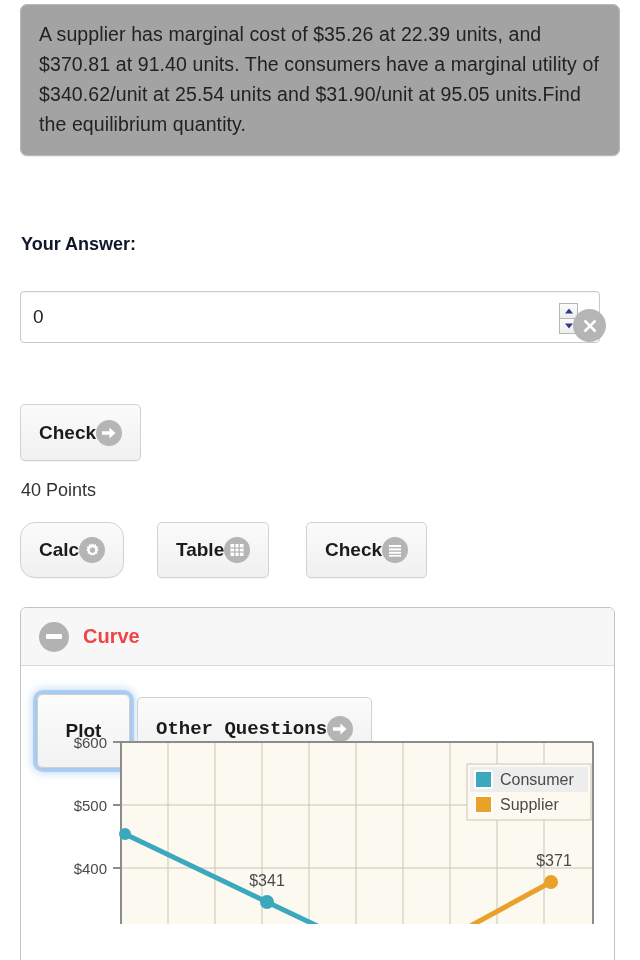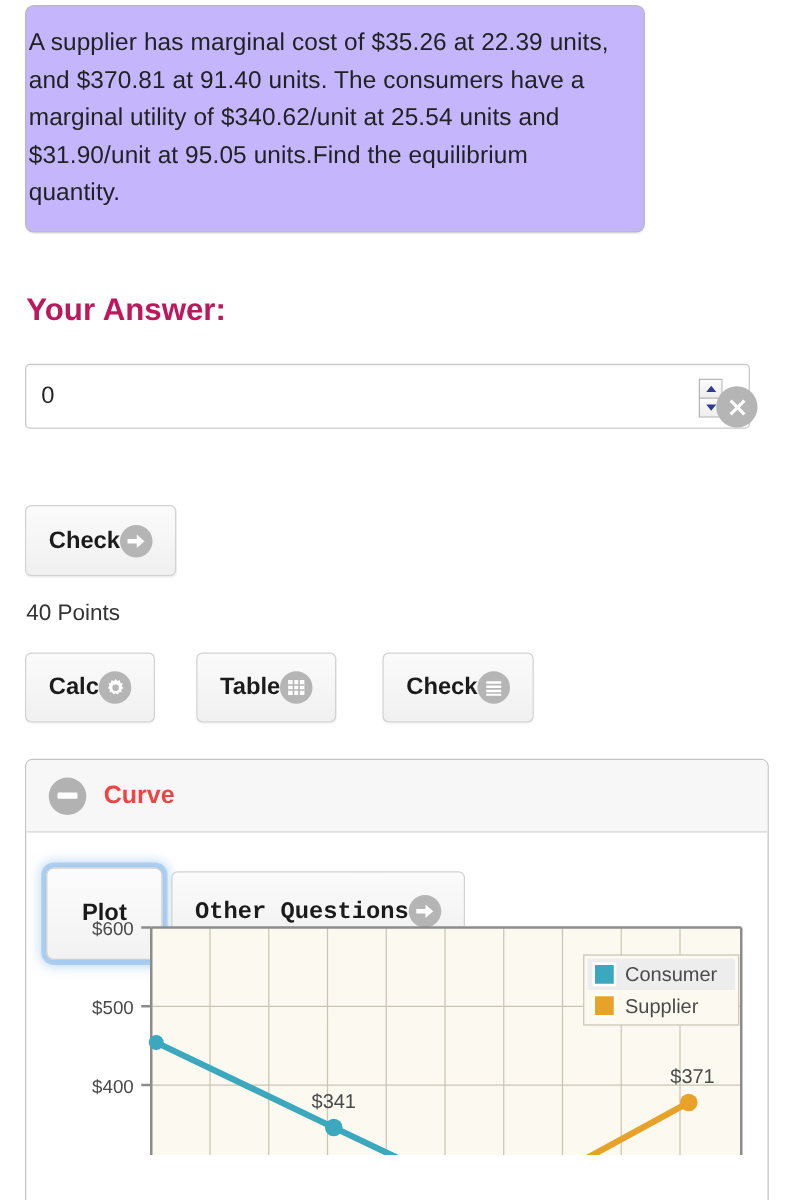--- a/index.html
+++ b/index.html
@@ -16,43 +16,43 @@
     width: 640px;
     height: 960px;
     background: #ffffff;
   }
 
   
   .question-box {
     position: absolute;
     left: 20px;
     top: 4px;
-    width: 496px;
+    width: 600px;
     box-sizing: border-box;
     border: 1px solid #b9b9b9;
     border-radius: 7px;
-    background: #c4b5fd;
-    padding: 14px 18px 16px 2px;
+    background: #a3a3a3;
+    padding: 14px 18px 16px 18px;
     box-shadow: 0 1px 1px rgba(0,0,0,0.08);
   }
   .question-text {
     font-size: 19.5px;
     line-height: 30px;
     color: #222222;
     letter-spacing: 0.1px;
   }
 
   
   .answer-label {
     position: absolute;
     left: 21px;
     top: 234px;
-    font-size: 25px;
+    font-size: 18px;
     font-weight: bold;
-    color: #be185d;
+    color: #0f172a;
   }
 
   
   .answer-field {
     position: absolute;
     left: 20px;
     top: 291px;
     width: 580px;
     height: 52px;
     box-sizing: border-box;
@@ -145,21 +145,21 @@
   }
 
   #check-btn { left: 20px; top: 404px; height: 57px; }
   .points-text {
     position: absolute;
     left: 21px;
     top: 480px;
     font-size: 18px;
     color: #333333;
   }
-  #calc-btn  { left: 20px;  top: 522px; height: 56px; }
+  #calc-btn  { left: 20px;  top: 522px; height: 56px; border-radius: 15px; }
   #table-btn { left: 157px; top: 522px; height: 56px; }
   #ebook-btn { left: 306px; top: 522px; height: 56px; }
 
   
   .curve-panel {
     position: absolute;
     left: 20px;
     top: 607px;
     width: 595px;
     height: 360px;

